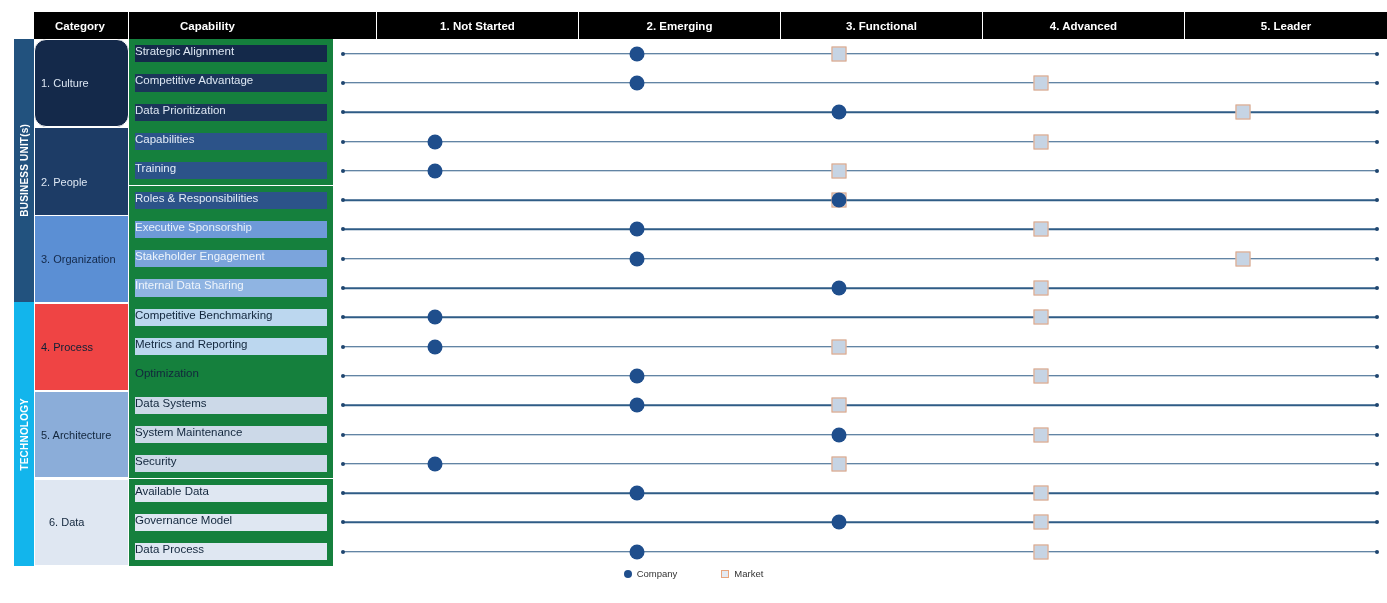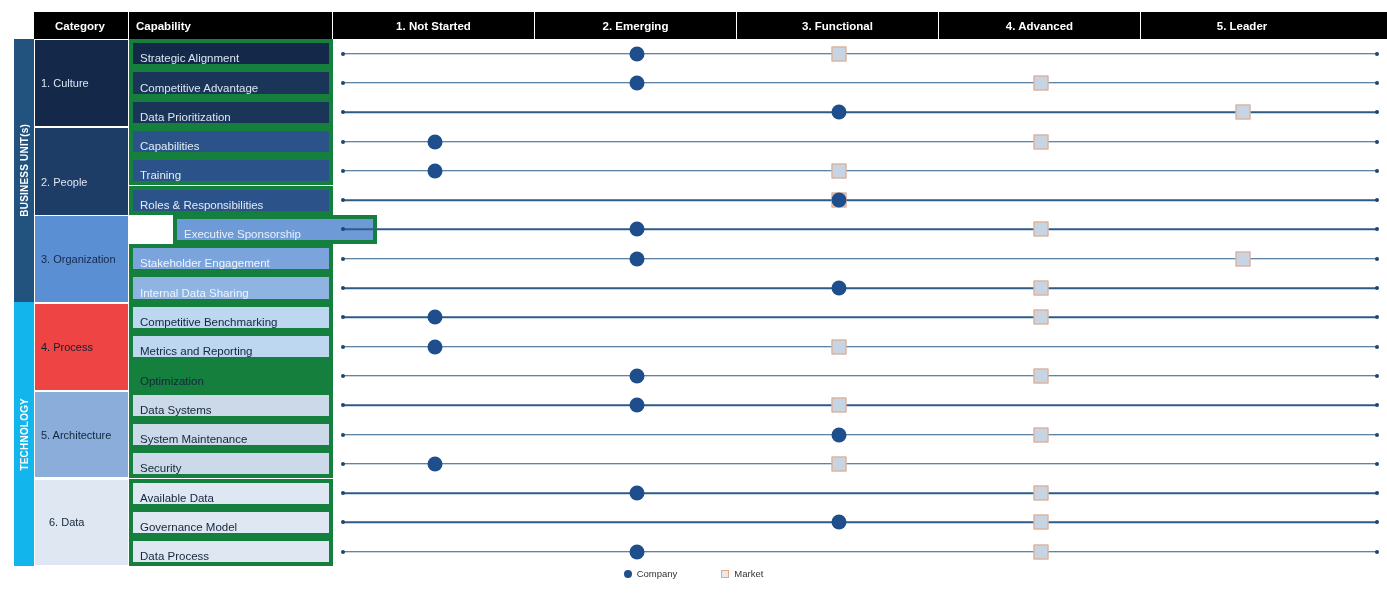--- a/index.html
+++ b/index.html
@@ -51,21 +51,21 @@
   .hcell {
     color: #ffffff;
     font-size: 11.5px;
     font-weight: bold;
     display: flex;
     align-items: center;
     border-right: 1px solid #ffffff;
     box-sizing: border-box;
   }
   .hcell.cat { width: 95px; padding-left: 21px; }
-  .hcell.cap { width: 204px; padding-left: 7px; }
+  .hcell.cap { width: 204px; padding-left: 7px; margin-left: 44px; }
   .hcell.lvl { width: 202px; justify-content: center; }
   .hcell.lvl:last-child { border-right: none; }
 
   
   .body-grid {
     position: absolute;
     left: 34px;
     top: 39px;
     width: 1353px;
   }
@@ -88,24 +88,24 @@
   .cap-col {
     position: absolute;
     left: 95px;
     width: 204px;
   }
   .cap-cell {
     position: absolute;
     left: 0;
     width: 204px;
     box-sizing: border-box;
-    border: 4px solid #15803d;
-    display: flex;
-    align-items: flex-end;
-    padding-left: 7px;
+    border: 6px solid #15803d;
+    display: flex;
+    align-items: flex-start;
+    padding-left: 0;
     font-size: 11.5px;
   }
   .plot-col {
     position: absolute;
     left: 299px;
     width: 1054px;
   }
   .plot-row {
     position: absolute;
     left: 0;
@@ -201,21 +201,21 @@
     <div class="hcell cap">Capability</div>
     <div class="hcell lvl">1. Not Started</div>
     <div class="hcell lvl">2. Emerging</div>
     <div class="hcell lvl">3. Functional</div>
     <div class="hcell lvl">4. Advanced</div>
     <div class="hcell lvl">5. Leader</div>
   </div>
 
   <div class="body-grid">
     <div class="cat-col" id="cat-col">
-        <div class="cat-block" style="top: 0px; height: 87.9px; background: rgb(20, 41, 74); color: rgb(220, 230, 242);">
+        <div class="cat-block" style="top: 0px; height: 87.9px; background: rgb(20, 41, 74); color: rgb(220, 230, 242); border-radius: 12px;">
           <span>1. Culture</span>
         </div>
         <div class="cat-block" style="top: 87.9px; height: 111px; background: rgb(29, 60, 102); color: rgb(220, 230, 242);">
           <span>2. People</span>
         </div>
         <div class="cat-block" style="top: 175.8px; height: 87.9px; background: rgb(91, 143, 212); color: rgb(20, 41, 74);">
           <span>3. Organization</span>
         </div>
         <div class="cat-block" style="top: 263.7px; height: 87.9px; background: #ef4444; color: rgb(13, 33, 54);">
           <span>4. Process</span>
@@ -239,21 +239,21 @@
         </div>
         <div class="cap-cell" style="top: 87.9px; height: 29.3px; background: rgb(44, 83, 137); color: rgb(228, 236, 246);">
           <span>Capabilities</span>
         </div>
         <div class="cap-cell" style="top: 117.2px; height: 29.3px; background: rgb(44, 83, 137); color: rgb(228, 236, 246);">
           <span>Training</span>
         </div>
         <div class="cap-cell" style="top: 146.5px; height: 29.3px; background: rgb(44, 83, 137); color: rgb(228, 236, 246);">
           <span>Roles &amp; Responsibilities</span>
         </div>
-        <div class="cap-cell" style="top: 175.8px; height: 29.3px; background: rgb(110, 154, 216); color: rgb(232, 240, 250); margin-left: 44px;">
+        <div class="cap-cell" style="top: 175.8px; height: 29.3px; background: rgb(110, 154, 216); color: rgb(232, 240, 250);">
           <span>Executive Sponsorship</span>
         </div>
         <div class="cap-cell" style="top: 205.1px; height: 29.3px; background: rgb(123, 164, 220); color: rgb(238, 244, 251);">
           <span>Stakeholder Engagement</span>
         </div>
         <div class="cap-cell" style="top: 234.4px; height: 29.3px; background: rgb(143, 180, 226); color: rgb(238, 244, 251);">
           <span>Internal Data Sharing</span>
         </div>
         <div class="cap-cell" style="top: 263.7px; height: 29.3px; background: rgb(188, 215, 239); color: rgb(18, 38, 60);">
           <span>Competitive Benchmarking</span>

